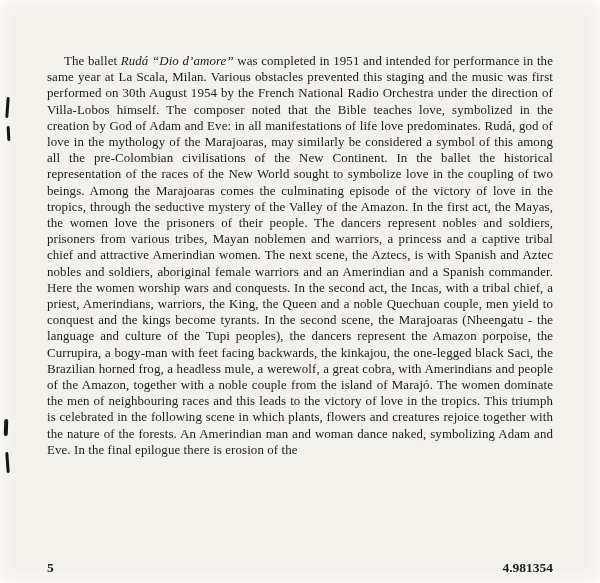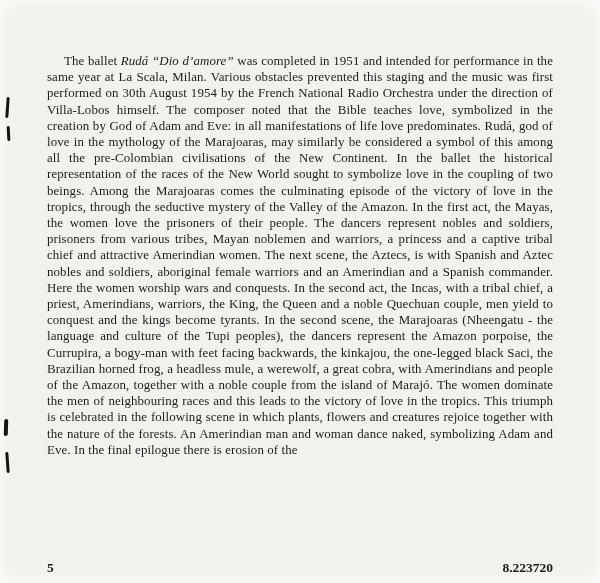--- a/index.html
+++ b/index.html
@@ -64,15 +64,15 @@
 <div class="scan-page">
   <div class="artifact a1"></div>
   <div class="artifact a2"></div>
   <div class="artifact a3"></div>
   <div class="artifact a4"></div>
 
   <div class="text-block"><span>The ballet </span><span class="italic">Rudá “Dio d’amore”</span><span> was completed in 1951 and intended for performance in the same year at La Scala, Milan. Various obstacles prevented this staging and the music was first performed on 30th August 1954 by the French National Radio Orchestra under the direction of Villa-Lobos himself. The composer noted that the Bible teaches love, symbolized in the creation by God of Adam and Eve: in all manifestations of life love predominates. Rudá, god of love in the mythology of the Marajoaras, may similarly be considered a symbol of this among all the pre-Colombian civilisations of the New Continent. In the ballet the historical representation of the races of the New World sought to symbolize love in the coupling of two beings. Among the Marajoaras comes the culminating episode of the victory of love in the tropics, through the seductive mystery of the Valley of the Amazon. In the first act, the Mayas, the women love the prisoners of their people. The dancers represent nobles and soldiers, prisoners from various tribes, Mayan noblemen and warriors, a princess and a captive tribal chief and attractive Amerindian women. The next scene, the Aztecs, is with Spanish and Aztec nobles and soldiers, aboriginal female warriors and an Amerindian and a Spanish commander. Here the women worship wars and conquests. In the second act, the Incas, with a tribal chief, a priest, Amerindians, warriors, the King, the Queen and a noble Quechuan couple, men yield to conquest and the kings become tyrants. In the second scene, the Marajoaras (Nheengatu - the language and culture of the Tupi peoples), the dancers represent the Amazon porpoise, the Currupira, a bogy-man with feet facing backwards, the kinkajou, the one-legged black Saci, the Brazilian horned frog, a headless mule, a werewolf, a great cobra, with Amerindians and people of the Amazon, together with a noble couple from the island of Marajó. The women dominate the men of neighbouring races and this leads to the victory of love in the tropics. This triumph is celebrated in the following scene in which plants, flowers and creatures rejoice together with the nature of the forests. An Amerindian man and woman dance naked, symbolizing Adam and Eve. In the final epilogue there is erosion of the</span></div>
 
   <div class="footer">
     <span>5</span>
-    <span>8.223720</span>
+    <span>4.981354</span>
   </div>
 </div>
 
 </body></html>

